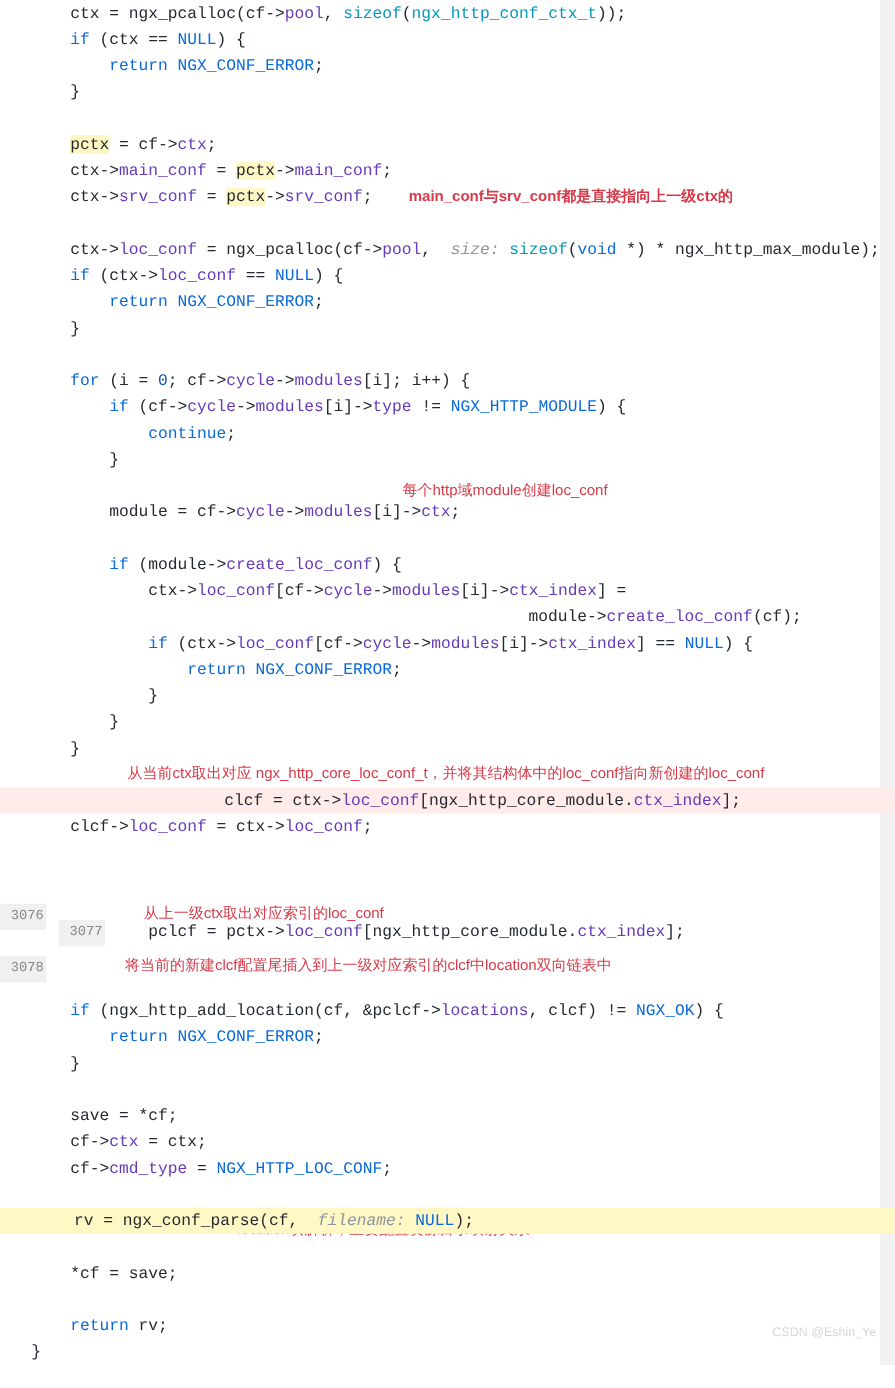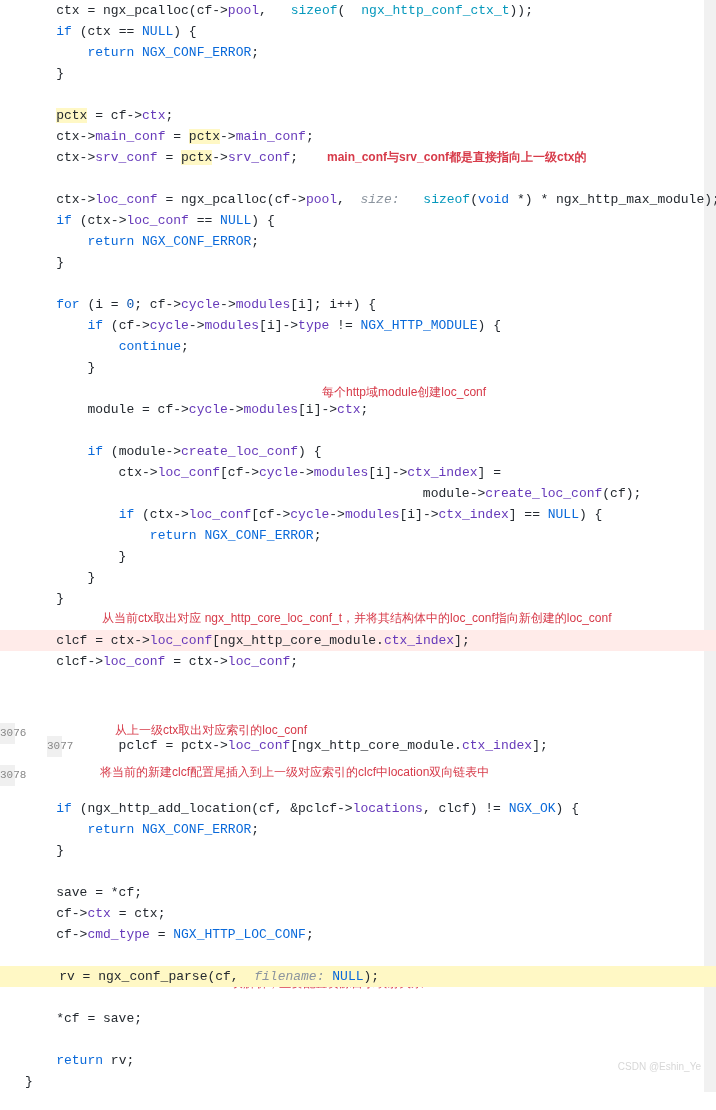--- a/index.html
+++ b/index.html
@@ -16,37 +16,37 @@
   .code-container {
     padding: 0 0 0 25px;
     position: relative;
   }
   .line {
     white-space: pre;
     position: relative;
   }
   .k-blue { color: #0969da; }
   .k-purple { color: #6639ba; }
-  .k-cyan { color: #0598bc; margin-left: 16px; }
+  .k-cyan { color: #0598bc; }
   .k-num { color: #0550ae; }
   .k-hint { color: #8b949e; font-style: italic; }
   .annotation {
     position: absolute;
     color: #d73a49;
     font-family: -apple-system, BlinkMacSystemFont, "Segoe UI", Helvetica, Arial, sans-serif;
     font-size: 12px;
     white-space: nowrap;
   }
   .hl-yellow { background: #fff8c5; }
   .hl-pink { background: #ffebe9; }
   .hl-block {
     position: absolute;
     left: 0;
     background: #f0f0f0;
-    width: 15px;
+    width: 37px;
     font-size: 11px;
     color: #888;
     text-align: right;
     padding-right: 2px;
   }
   .watermark {
     position: absolute;
     bottom: 15px;
     right: 15px;
     color: rgba(120,120,120,0.3);
@@ -95,21 +95,21 @@
 <div class="line"><span>        </span><span class="k-blue">if</span><span> (module-&gt;</span><span class="k-purple">create_loc_conf</span><span>) {</span></div>
 <div class="line"><span>            ctx-&gt;</span><span class="k-purple">loc_conf</span><span>[cf-&gt;</span><span class="k-purple">cycle</span><span>-&gt;</span><span class="k-purple">modules</span><span>[i]-&gt;</span><span class="k-purple">ctx_index</span><span>] =</span></div>
 <div class="line"><span>                                                   module-&gt;</span><span class="k-purple">create_loc_conf</span><span>(cf);</span></div>
 <div class="line"><span>            </span><span class="k-blue">if</span><span> (ctx-&gt;</span><span class="k-purple">loc_conf</span><span>[cf-&gt;</span><span class="k-purple">cycle</span><span>-&gt;</span><span class="k-purple">modules</span><span>[i]-&gt;</span><span class="k-purple">ctx_index</span><span>] == </span><span class="k-blue">NULL</span><span>) {</span></div>
 <div class="line"><span>                </span><span class="k-blue">return</span><span class="k-blue"> </span><span class="k-blue">NGX_CONF_ERROR</span><span>;</span></div>
 <div class="line"><span>            }</span></div>
 <div class="line"><span>        }</span></div>
 <div class="line"><span>    }</span></div>
 <div class="annotation" style="top:608px; left:102px;">从当前ctx取出对应 ngx_http_core_loc_conf_t，并将其结构体中的loc_conf指向新创建的loc_conf</div>
 <div class="line">&nbsp;</div>
-<div class="line hl-pink" style="margin-left:-25px;padding-left:25px;"><span>    clcf = ctx-&gt;</span><span class="k-purple">loc_conf</span><span>[ngx_http_core_module.</span><span class="k-purple">ctx_index</span><span>];</span></div>
+<div class="line hl-pink" style="margin-left:-25px;padding-left:25px;text-align:center;"><span>    clcf = ctx-&gt;</span><span class="k-purple">loc_conf</span><span>[ngx_http_core_module.</span><span class="k-purple">ctx_index</span><span>];</span></div>
 <div class="line"><span>    clcf-&gt;</span><span class="k-purple">loc_conf</span><span> = ctx-&gt;</span><span class="k-purple">loc_conf</span><span>;</span></div>
 <div class="line">&nbsp;</div>
 <div class="line">&nbsp;</div>
 <div class="annotation" style="top:720px; left:115px;">从上一级ctx取出对应索引的loc_conf</div>
 <div class="line">&nbsp;</div>
 <div class="line"><span>            pclcf = pctx-&gt;</span><span class="k-purple">loc_conf</span><span>[ngx_http_core_module.</span><span class="k-purple">ctx_index</span><span>];</span></div>
 <div class="line">&nbsp;</div>
 <div class="annotation" style="top:762px; left:100px;">将当前的新建clcf配置尾插入到上一级对应索引的clcf中location双向链表中</div>
 <div class="line">&nbsp;</div>
 <div class="line"><span>    </span><span class="k-blue">if</span><span> (ngx_http_add_location(cf, &amp;pclcf-&gt;</span><span class="k-purple">locations</span><span>, clcf) != </span><span class="k-blue">NGX_OK</span><span>) {</span></div>

